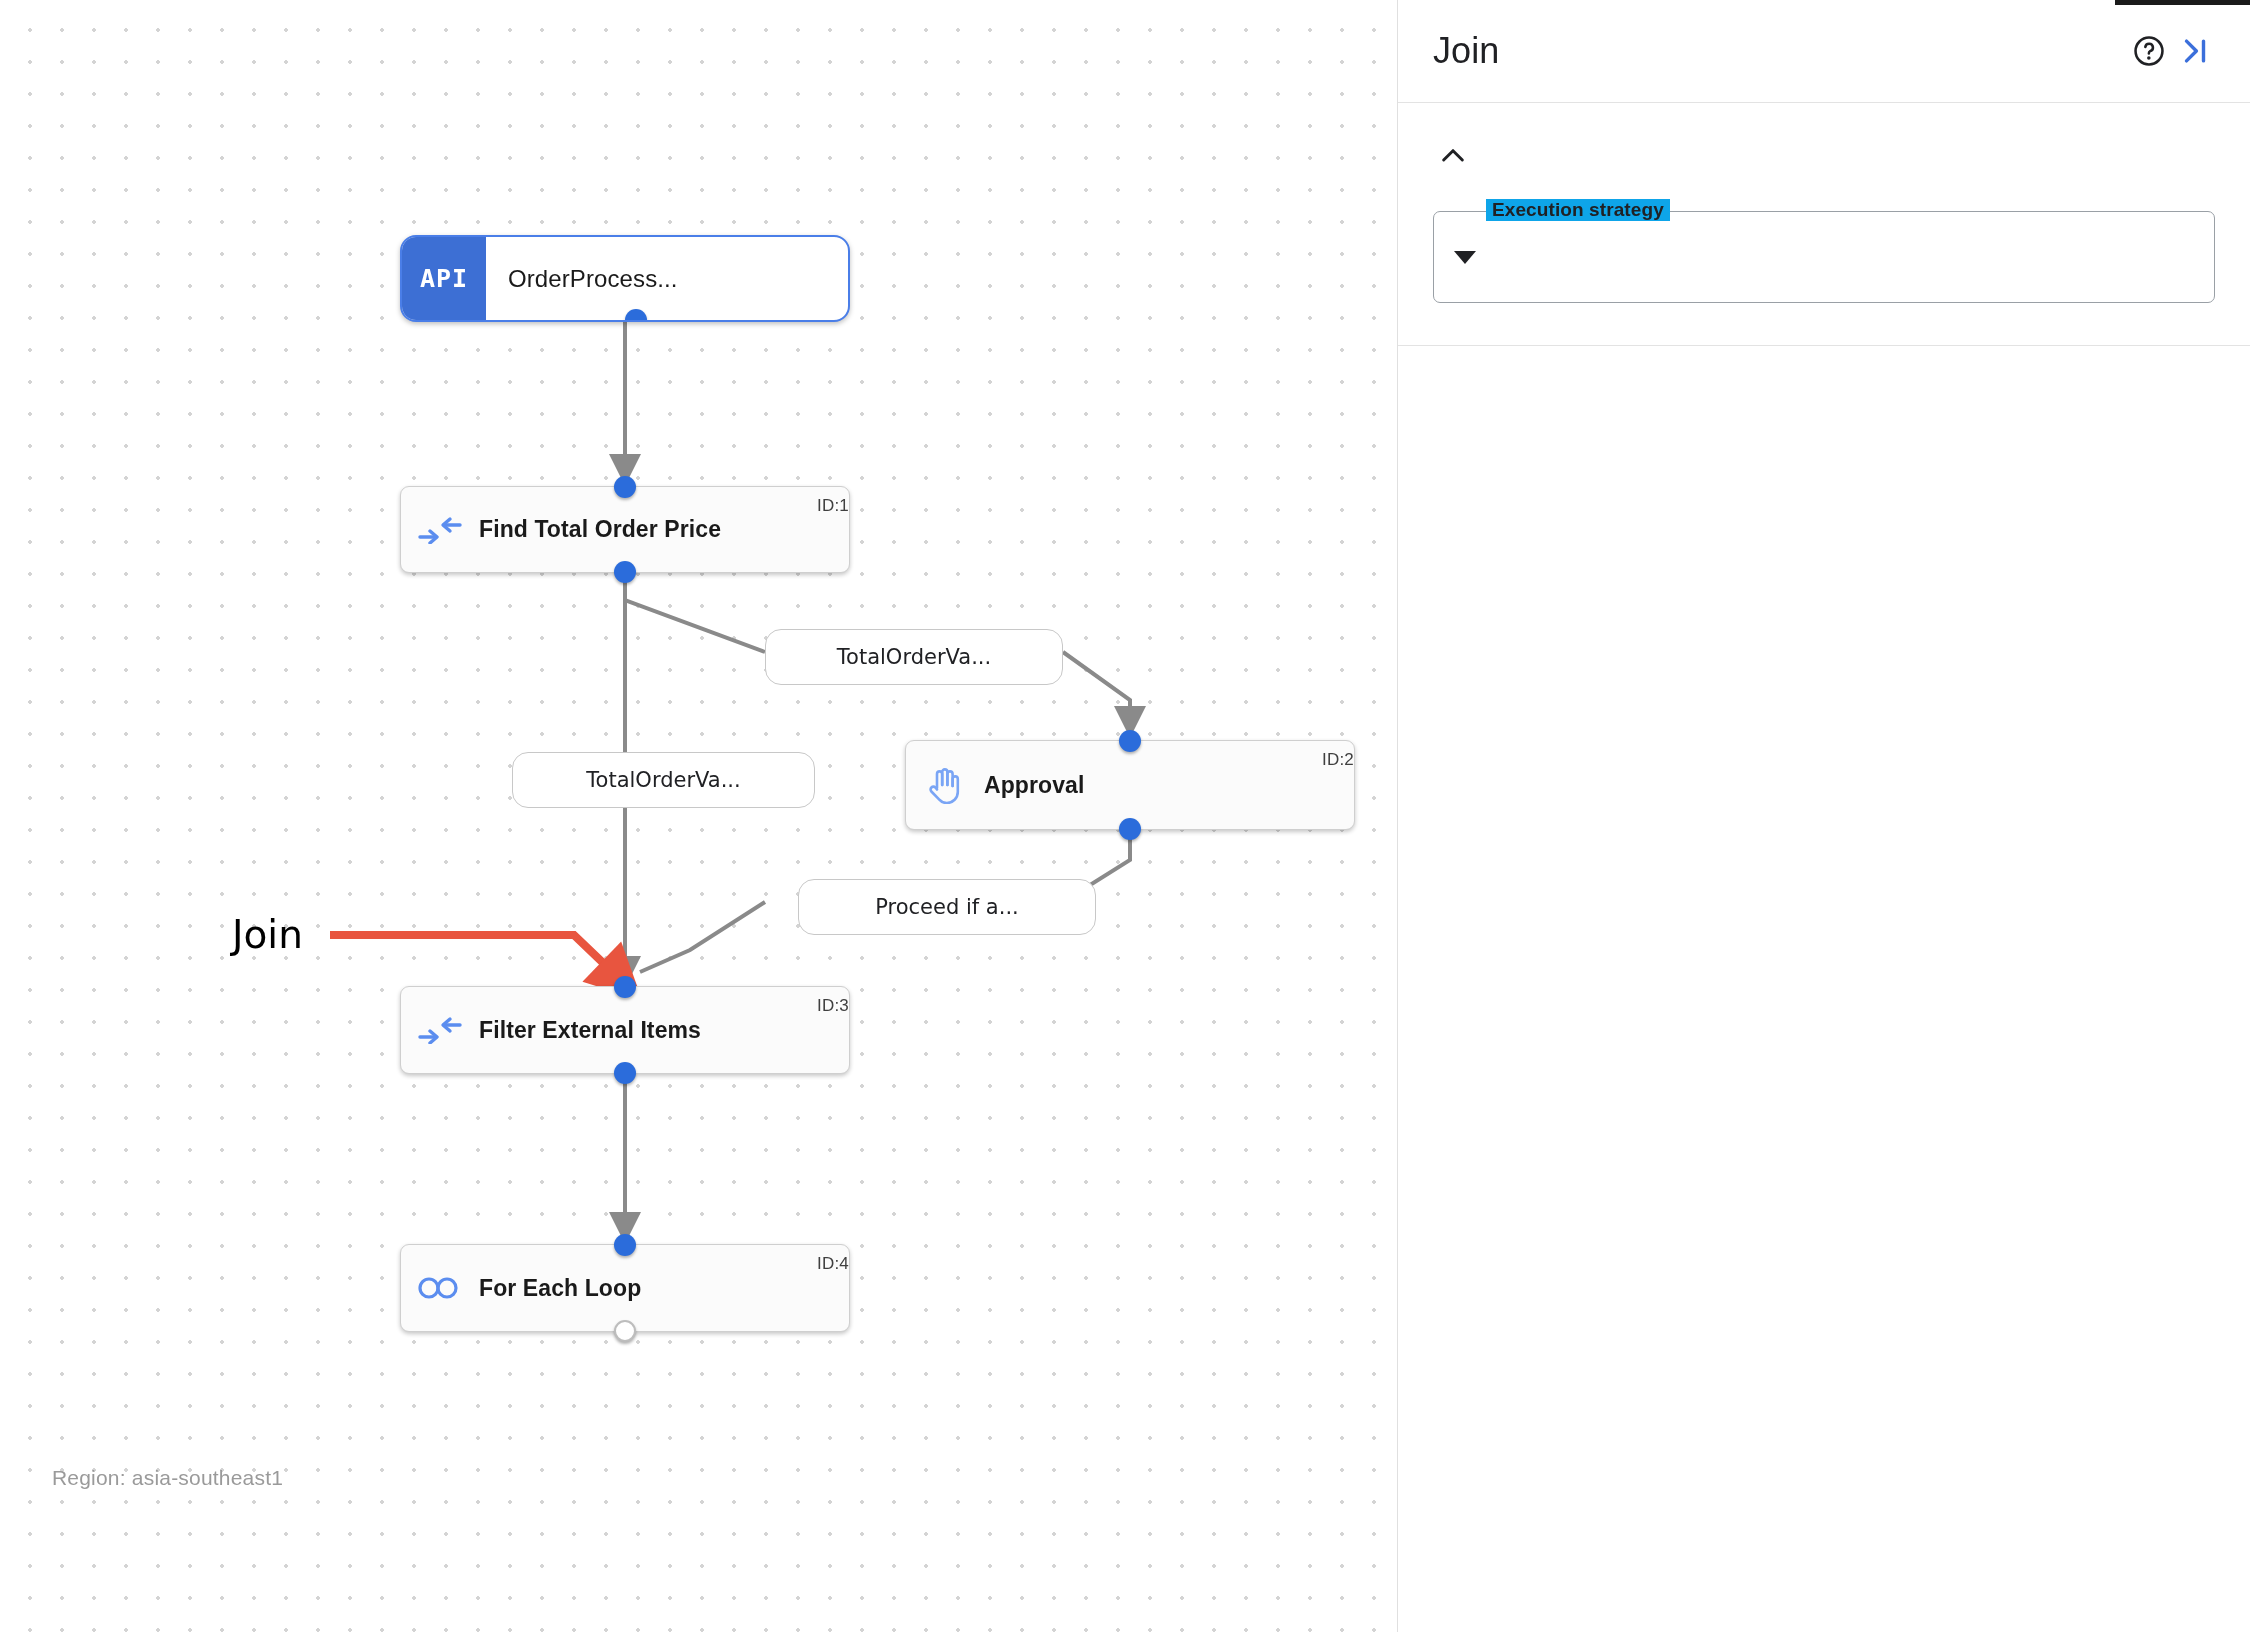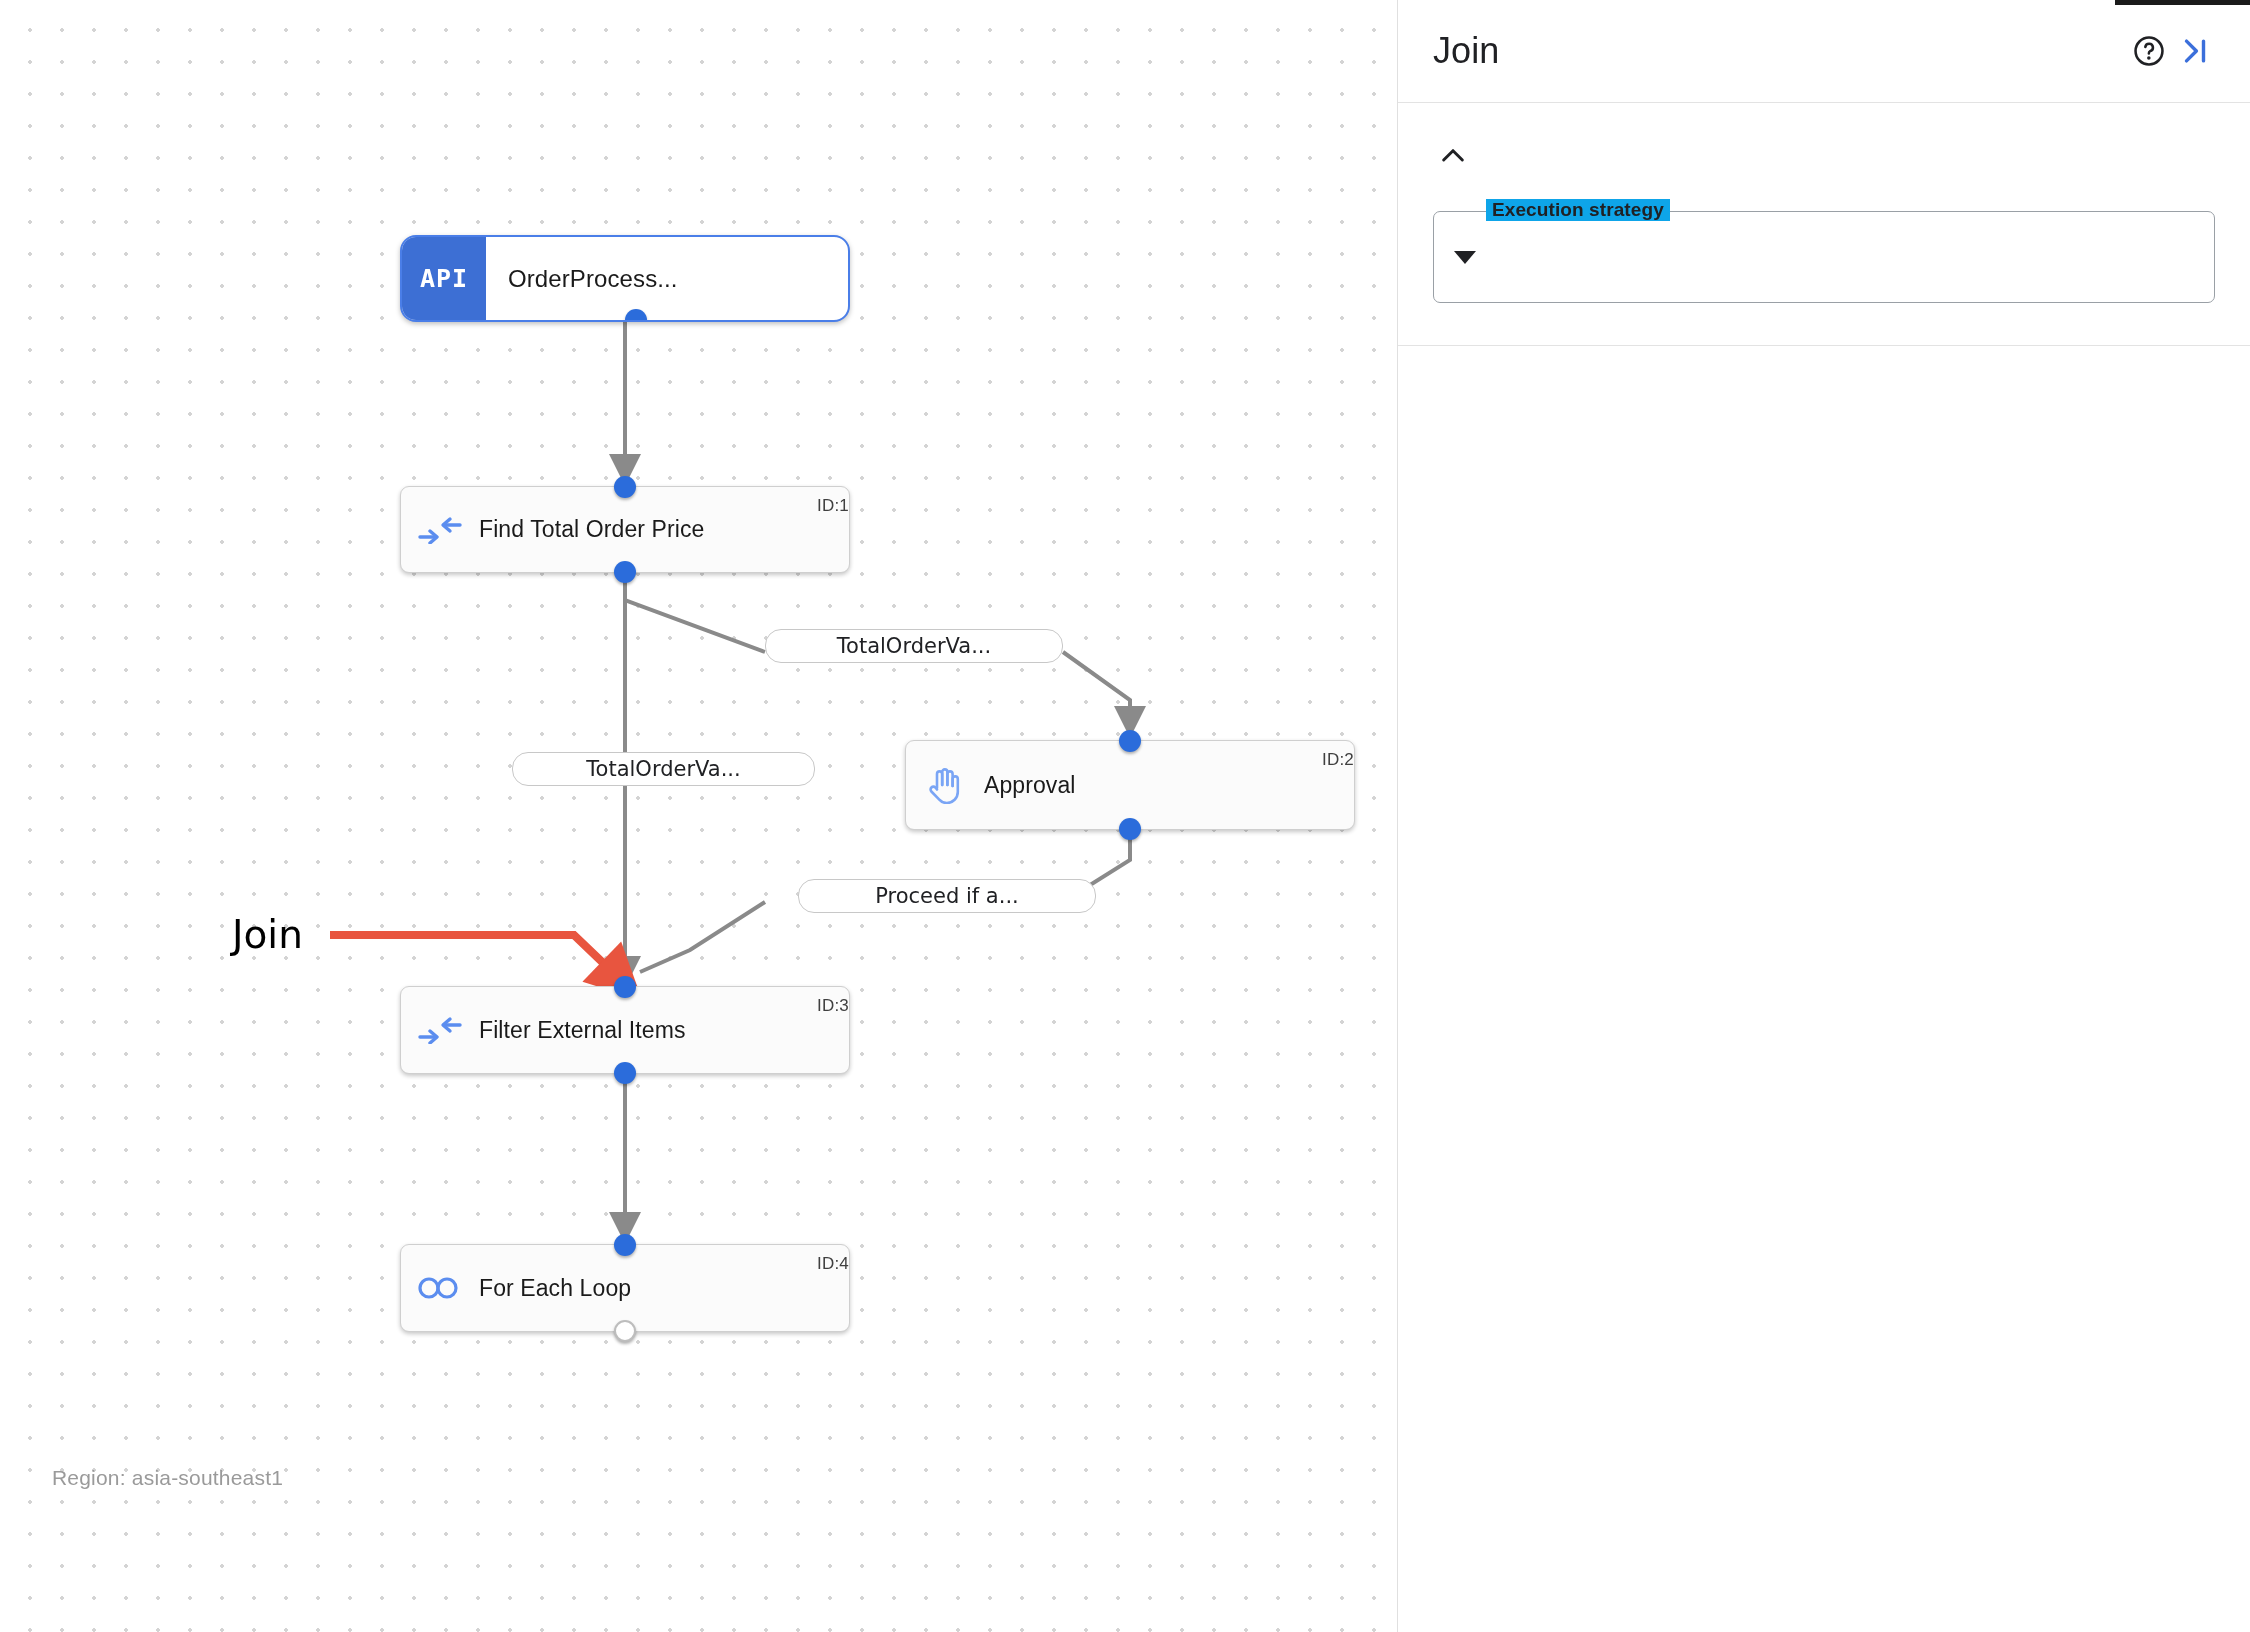--- a/index.html
+++ b/index.html
@@ -47,21 +47,21 @@
     display: flex; align-items: center; justify-content: center;
     font-family: "DejaVu Sans Mono", monospace;
     font-weight: 700; font-size: 25px; letter-spacing: 1px;
   }
   .node-icon {
     width: 78px; flex: none;
     display: flex; align-items: center; justify-content: center;
     color: #5b8def;
   }
   .node-label {
-    font-size: 23px; font-weight: 400; color: #1a1a1a;
+    font-size: 23px; font-weight: 700; color: #1a1a1a;
     letter-spacing: .1px; white-space: nowrap;
   }
   .node.trigger .node-label { font-weight: 400; padding-left: 22px; font-size: 24px; text-align: right; }
   .node-id {
     position: absolute; right: 0; top: 9px;
     font-size: 17px; color: #404040; font-weight: 400;
     letter-spacing: .2px;
   }
 
   
@@ -73,21 +73,21 @@
   .dot.hollow { background: #ffffff; border: 2px solid #bdbdbd; }
   .dot.top { top: -11px; left: 50%; margin-left: -11px; }
   .dot.bottom { bottom: -11px; left: 50%; margin-left: -11px; }
 
   
   .edge-label {
     position: absolute;
     background: #ffffff;
     border: 1.5px solid #c8c8c8;
     border-radius: 16px;
-    height: 34px;
+    height: 56px;
     display: flex; align-items: center; justify-content: center;
     font-family: "DejaVu Sans", sans-serif;
     font-size: 21px; color: #202124;
     padding: 0 14px; white-space: nowrap;
   }
 
   
   .annot-text {
     position: absolute;
     font-family: "DejaVu Sans", sans-serif;

